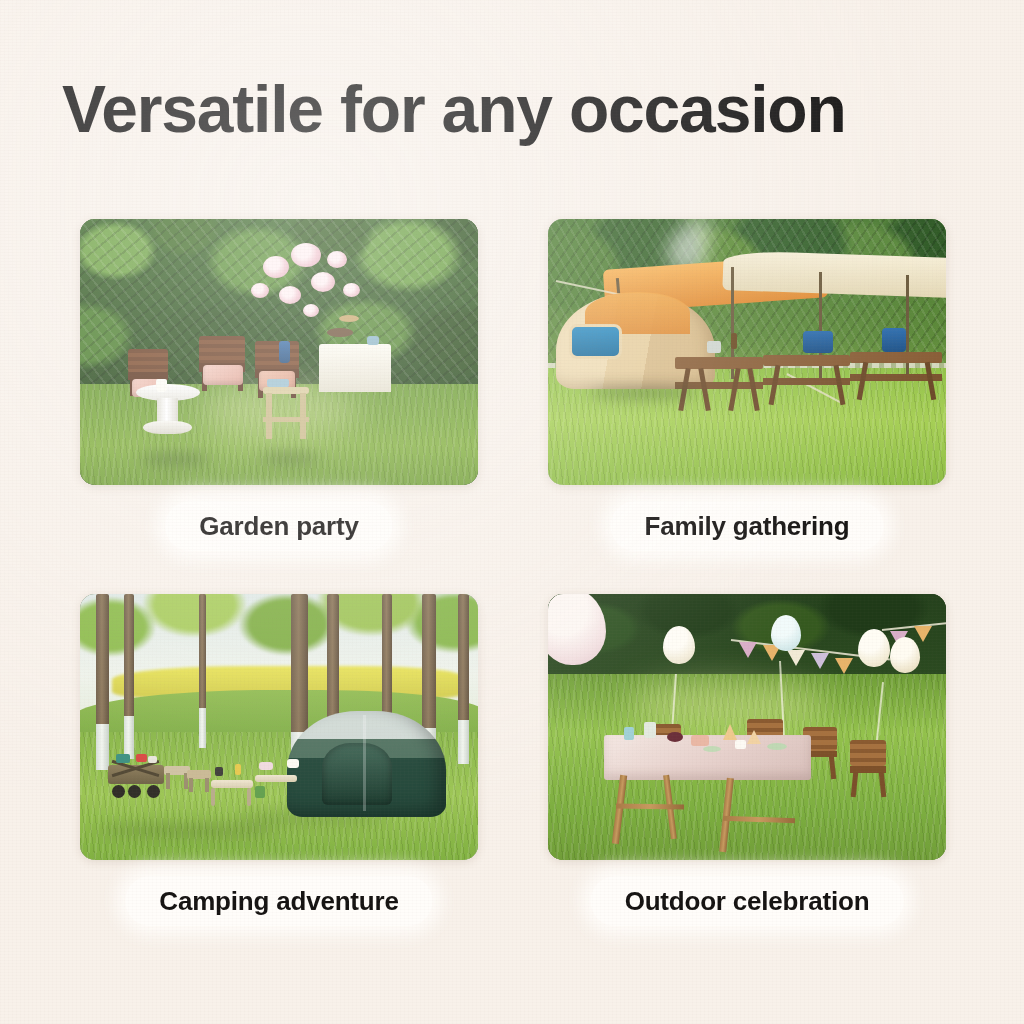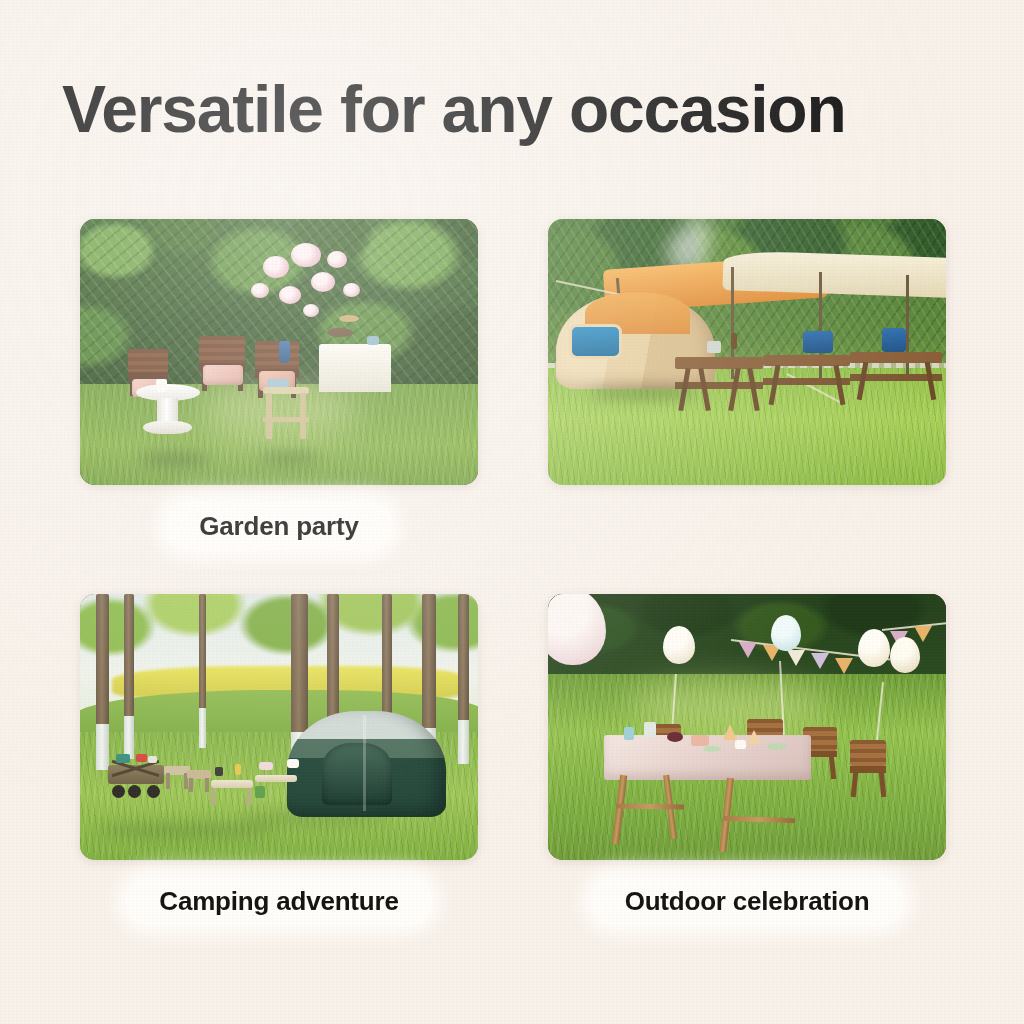--- a/index.html
+++ b/index.html
@@ -355,20 +355,25 @@
           <div class="lg" style="left:10%;transform:rotate(10deg);"></div>
           <div class="lg" style="right:10%;transform:rotate(-10deg);"></div>
         </div>
         <div class="s2-blue" style="left:64%;top:42%;width:30px;height:22px;"></div>
         <div class="s2-blue" style="left:84%;top:41%;width:24px;height:24px;"></div>
         <div class="s2-obj" style="position:absolute;left:40%;top:46%;width:14px;height:12px;background:#cfd6cf;border-radius:2px;"></div>
         <div class="s2-obj" style="position:absolute;left:46%;top:43%;width:6px;height:16px;background:#6b4a22;border-radius:2px;"></div>
         <div class="shadowblob" style="left:10%;top:63%;width:110px;height:12px;"></div>
       </div>
     </div>
+    <div class="cap-wrap">
+      <div class="pill">
+        <span class="cap-text">Family gathering</span>
+      </div>
+    </div>
   </div>
 
   <div class="cell c3">
     <div class="card">
       <div class="scene">
         <div class="s4-bg"></div>
         <div class="s4-trees"></div>
         <div class="lawn s4-lawn">
             <div class="grassfuzz"></div>
           </div>

